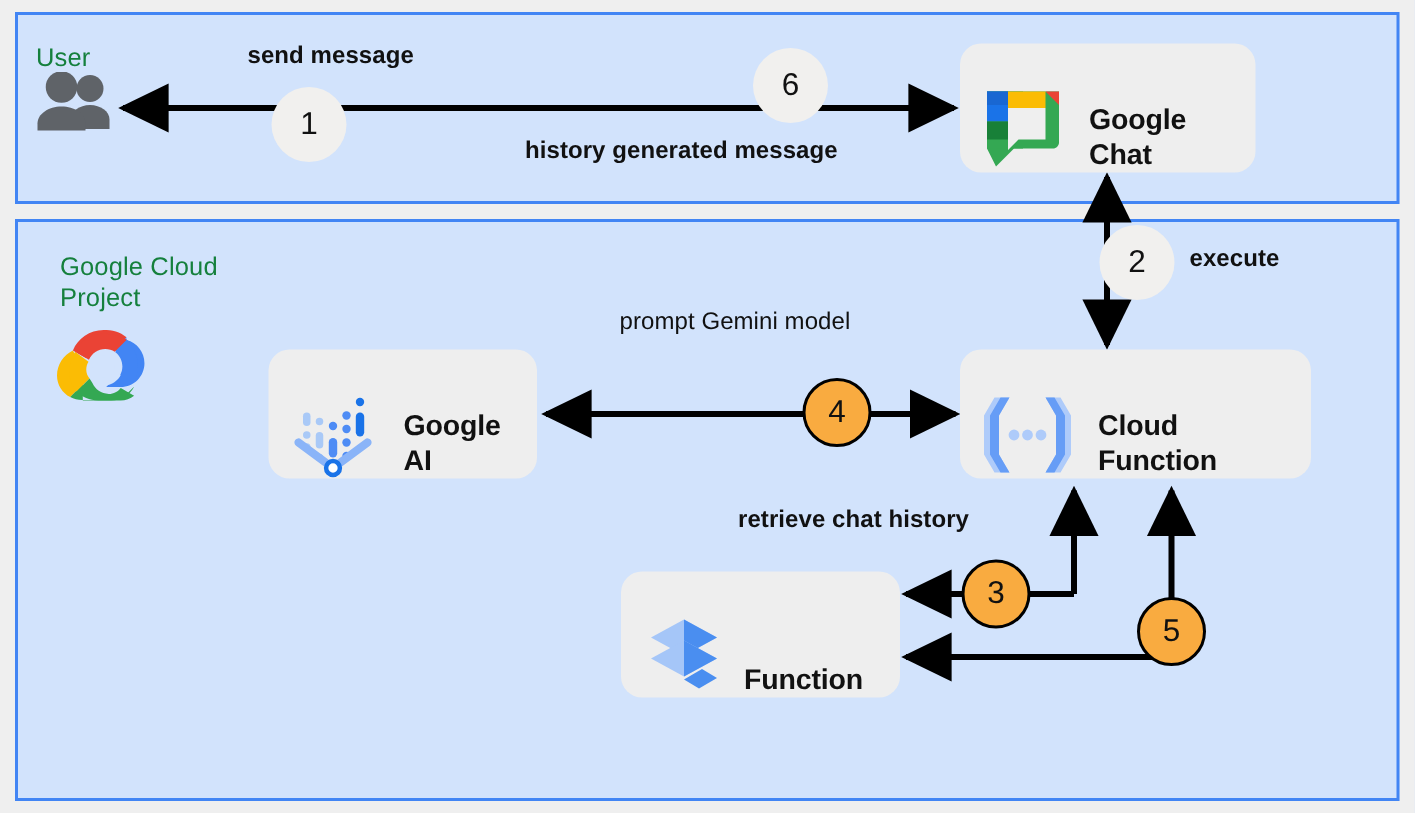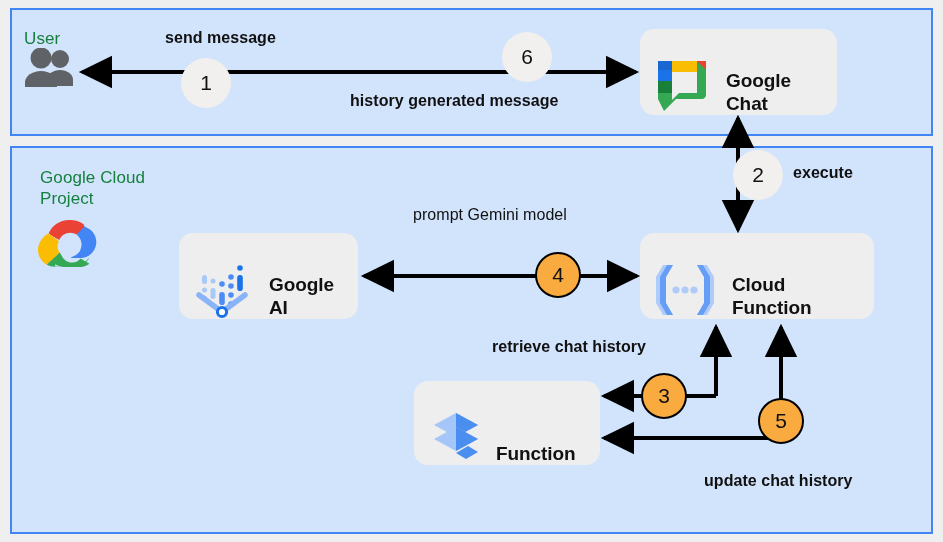--- a/index.html
+++ b/index.html
@@ -308,15 +308,14 @@
   <div class="flow-label bold" id="label-answer">history generated message</div>
 
   <div class="flow-label bold" id="label-execute">execute</div>
 
   <div class="flow-label center" id="label-prompt">
     <span>prompt Gemini model</span><br>
   </div>
 
   <div class="flow-label bold" id="label-retrieve">retrieve chat history</div>
 
-  <div class="flow-label bold" id="label-update">update chat history</div>
 
 </div>
 
 </body></html>

